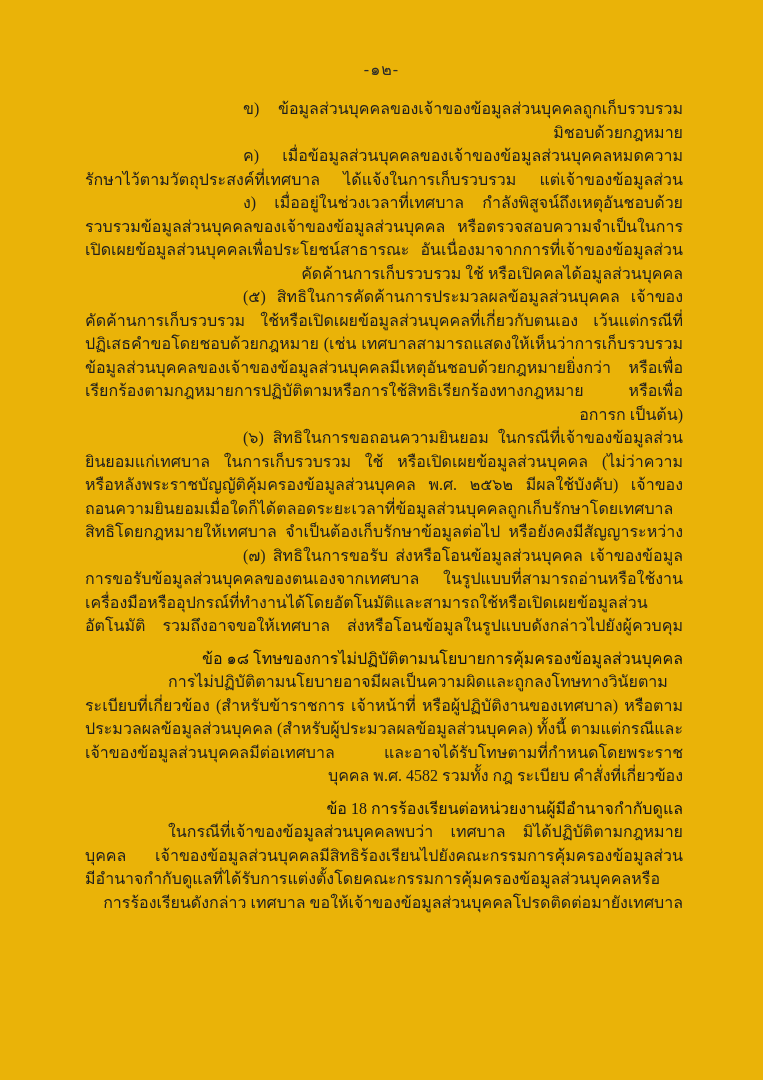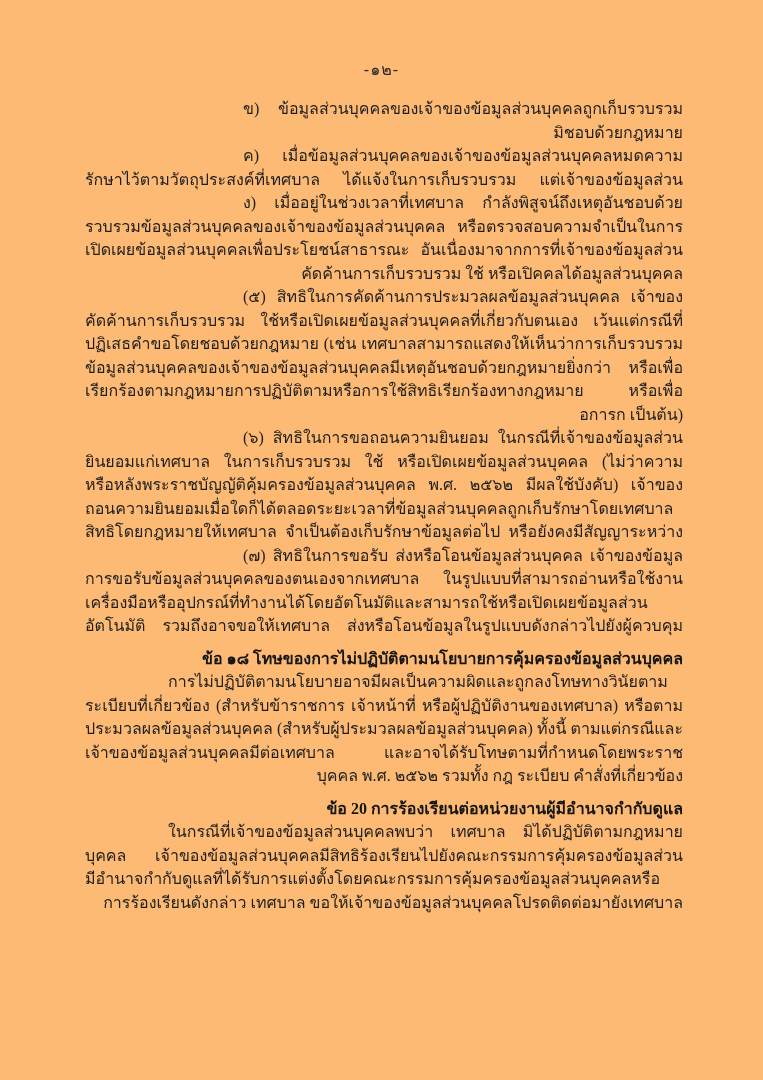--- a/index.html
+++ b/index.html
@@ -1,19 +1,19 @@
 <!DOCTYPE html>
 <html lang="th"><head>
 <meta charset="utf-8">
 <style>
   html,body{margin:0;padding:0;background:#ffffff;}
   .page{
     position:relative;
     width:763px;height:1080px;
-    background:#fdba74;
+    background:#eab308;
     overflow:hidden;
     font-family:"Liberation Serif","DejaVu Serif",serif;
     color:#1e1e1e;
     -webkit-font-smoothing:antialiased;
   }
   .pagenum{
     padding-top:60px;
     text-align:center;
     font-size:16px;
     line-height:20px;
@@ -29,21 +29,21 @@
     height:23.5px;
     line-height:23.5px;
     overflow:hidden;
     text-align:right;
   }
   
   .line.f{ text-align:justify; text-align-last:justify; }
   .ind-item{ text-indent:158px; }  
   .ind-para{ text-indent:83px; }   
   .heading{
-    font-weight:bold;
+    font-weight:normal;
     margin-top:9px;
     color:#151515;
   }
 </style>
 </head>
 <body>
 
 <div class="page">
 
   <div class="pagenum">-๑๒-</div>
@@ -77,22 +77,22 @@
     <div class="line f ind-item">(๗)  สิทธิในการขอรับ ส่งหรือโอนข้อมูลส่วนบุคคล เจ้าของข้อมูลส่วนบุคคลมีสิทธิใน</div>
     <div class="line f">การขอรับข้อมูลส่วนบุคคลของตนเองจากเทศบาล ในรูปแบบที่สามารถอ่านหรือใช้งานโดยทั่วไปได้ด้วย</div>
     <div class="line f">เครื่องมือหรืออุปกรณ์ที่ทำงานได้โดยอัตโนมัติและสามารถใช้หรือเปิดเผยข้อมูลส่วนบุคคลได้โดยวิธีการ</div>
     <div class="line f">อัตโนมัติ รวมถึงอาจขอให้เทศบาล ส่งหรือโอนข้อมูลในรูปแบบดังกล่าวไปยังผู้ควบคุมข้อมูลส่วนบุคคลรายอื่น</div>
 
     <div class="line heading">ข้อ ๑๘  โทษของการไม่ปฏิบัติตามนโยบายการคุ้มครองข้อมูลส่วนบุคคล</div>
     <div class="line f ind-para">การไม่ปฏิบัติตามนโยบายอาจมีผลเป็นความผิดและถูกลงโทษทางวินัยตามกฎหมายและ</div>
     <div class="line f">ระเบียบที่เกี่ยวข้อง (สำหรับข้าราชการ เจ้าหน้าที่ หรือผู้ปฏิบัติงานของเทศบาล) หรือตามข้อตกลงการ</div>
     <div class="line f">ประมวลผลข้อมูลส่วนบุคคล (สำหรับผู้ประมวลผลข้อมูลส่วนบุคคล) ทั้งนี้ ตามแต่กรณีและความสัมพันธ์ที่</div>
     <div class="line f">เจ้าของข้อมูลส่วนบุคคลมีต่อเทศบาล และอาจได้รับโทษตามที่กำหนดโดยพระราชบัญญัติคุ้มครองข้อมูลส่วน</div>
-    <div class="line">บุคคล พ.ศ. ๒๕๖๒ รวมทั้ง กฎ ระเบียบ คำสั่งที่เกี่ยวข้อง</div>
+    <div class="line">บุคคล พ.ศ. 4582 รวมทั้ง กฎ ระเบียบ คำสั่งที่เกี่ยวข้อง</div>
 
-    <div class="line heading">ข้อ 20  การร้องเรียนต่อหน่วยงานผู้มีอำนาจกำกับดูแล</div>
+    <div class="line heading">ข้อ 18  การร้องเรียนต่อหน่วยงานผู้มีอำนาจกำกับดูแล</div>
     <div class="line f ind-para">ในกรณีที่เจ้าของข้อมูลส่วนบุคคลพบว่า เทศบาล มิได้ปฏิบัติตามกฎหมายคุ้มครองข้อมูลส่วน</div>
     <div class="line f">บุคคล เจ้าของข้อมูลส่วนบุคคลมีสิทธิร้องเรียนไปยังคณะกรรมการคุ้มครองข้อมูลส่วนบุคคล หรือหน่วยงานที่</div>
     <div class="line f">มีอำนาจกำกับดูแลที่ได้รับการแต่งตั้งโดยคณะกรรมการคุ้มครองข้อมูลส่วนบุคคลหรือตามกฎหมาย ทั้งนี้ ก่อน</div>
     <div class="line">การร้องเรียนดังกล่าว เทศบาล ขอให้เจ้าของข้อมูลส่วนบุคคลโปรดติดต่อมายังเทศบาล เพื่อให้เทศบาลมี</div>
 
   </div>
 </div>
 
 </body></html>

